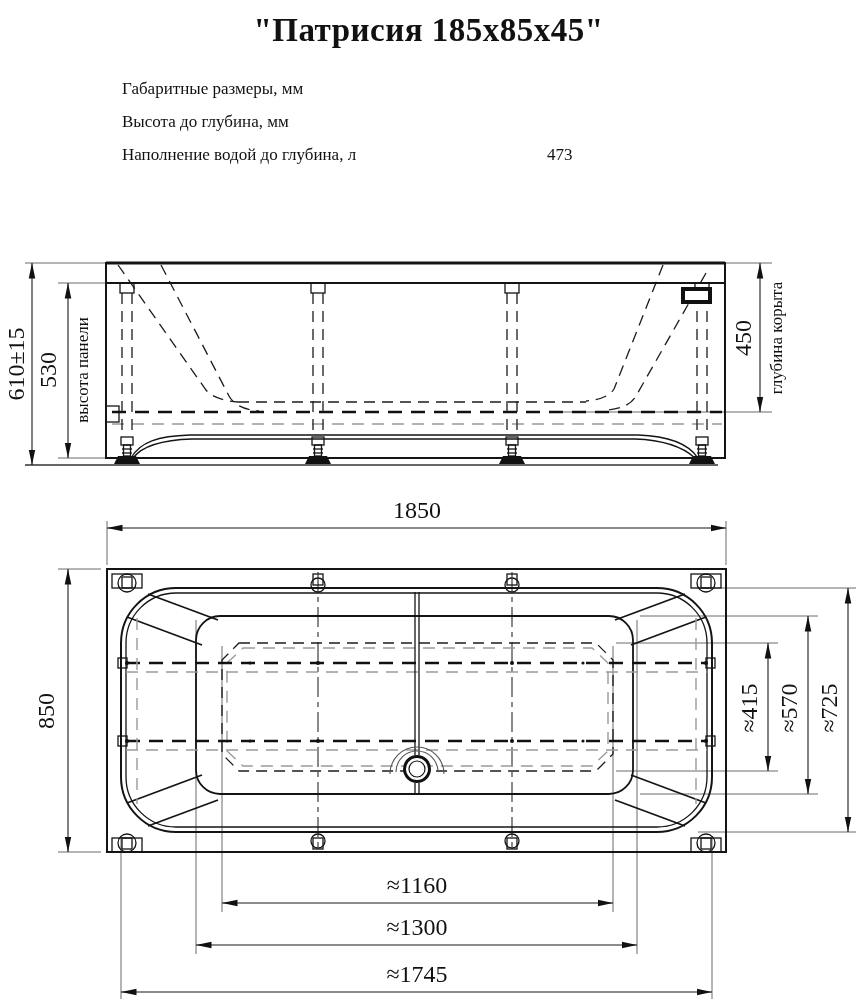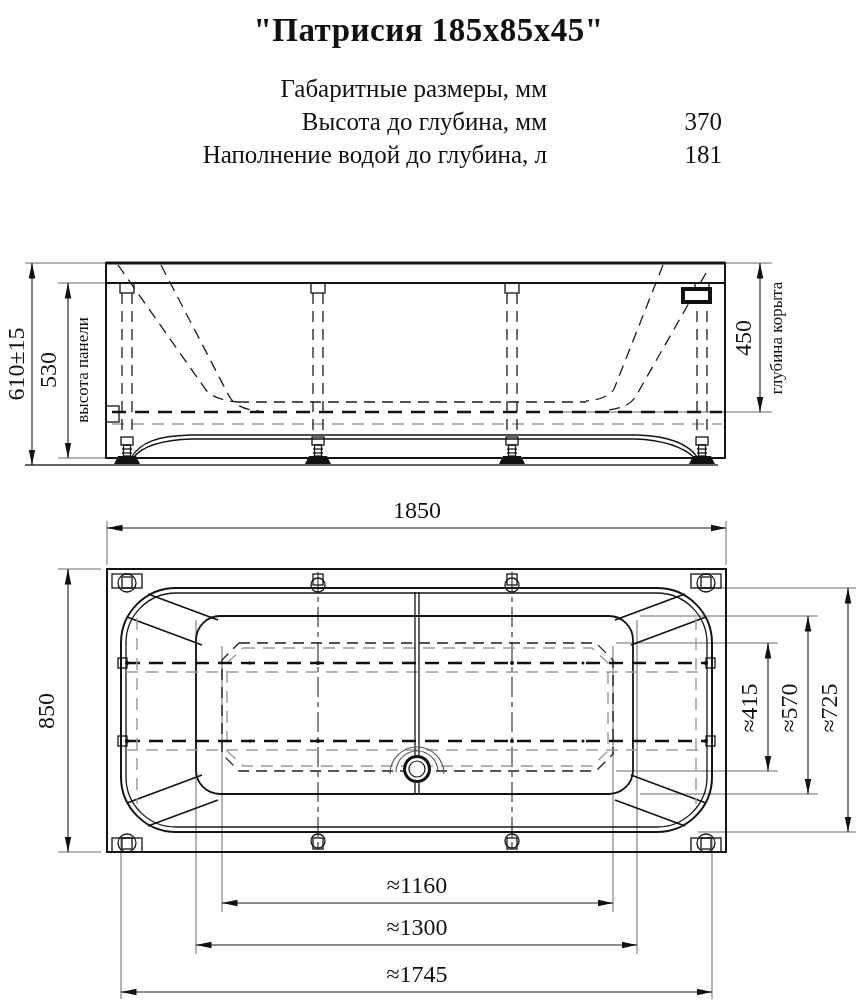--- a/index.html
+++ b/index.html
@@ -6,21 +6,21 @@
   .page {
     position:relative; width:857px; height:1000px; background:#fff;
     font-family:"Liberation Serif", serif; color:#111; overflow:hidden;
   }
   .title {
     position:absolute; top:12px; left:0; width:100%;
     text-align:center; font-weight:bold; font-size:33px;
     letter-spacing:0.5px;
   }
   .specs { position:absolute; top:72px; left:122px; width:600px; }
-  .spec-row { display:flex; font-size:25px; line-height:33px;text-align:right; }
+  .spec-row { display:flex; font-size:17px; line-height:33px; }
   .spec-label { width:425px; }
   .spec-value { flex:1; }
   svg { position:absolute; top:0; left:0; }
   
   .ln   { stroke:#141414; stroke-width:2;   fill:none; }
   .ln3  { stroke:#141414; stroke-width:3;   fill:none; }
   .thin { stroke:#141414; stroke-width:1.3; fill:none; }
   .med  { stroke:#141414; stroke-width:1.8; fill:none; }
   .xln  { stroke:#6b6b6b; stroke-width:1;   fill:none; }
   .dash  { stroke:#1c1c1c; stroke-width:1.3; fill:none; stroke-dasharray:11 7; }
@@ -37,25 +37,24 @@
 <div class="page">
 
   <div class="title">"Патрисия 185х85х45"</div>
 
   <div class="specs">
     <div class="spec-row">
       <div class="spec-label">Габаритные размеры, мм</div>
     </div>
     <div class="spec-row">
       <div class="spec-label">Высота до глубина, мм</div>
-      <div class="spec-value">370</div>
     </div>
     <div class="spec-row">
       <div class="spec-label">Наполнение водой до глубина, л</div>
-      <div class="spec-value">181</div>
+      <div class="spec-value">473</div>
     </div>
   </div>
 
   <svg width="857" height="1000" viewBox="0 0 857 1000">
     <defs>
       <marker id="ar" viewBox="0 0 16 8" markerWidth="16" markerHeight="8" refX="15.5" refY="4" orient="auto-start-reverse" markerUnits="userSpaceOnUse">
         <path d="M15.5,4 L0,0.7 L0,7.3 Z" fill="#111"></path>
       </marker>
     </defs>
 

